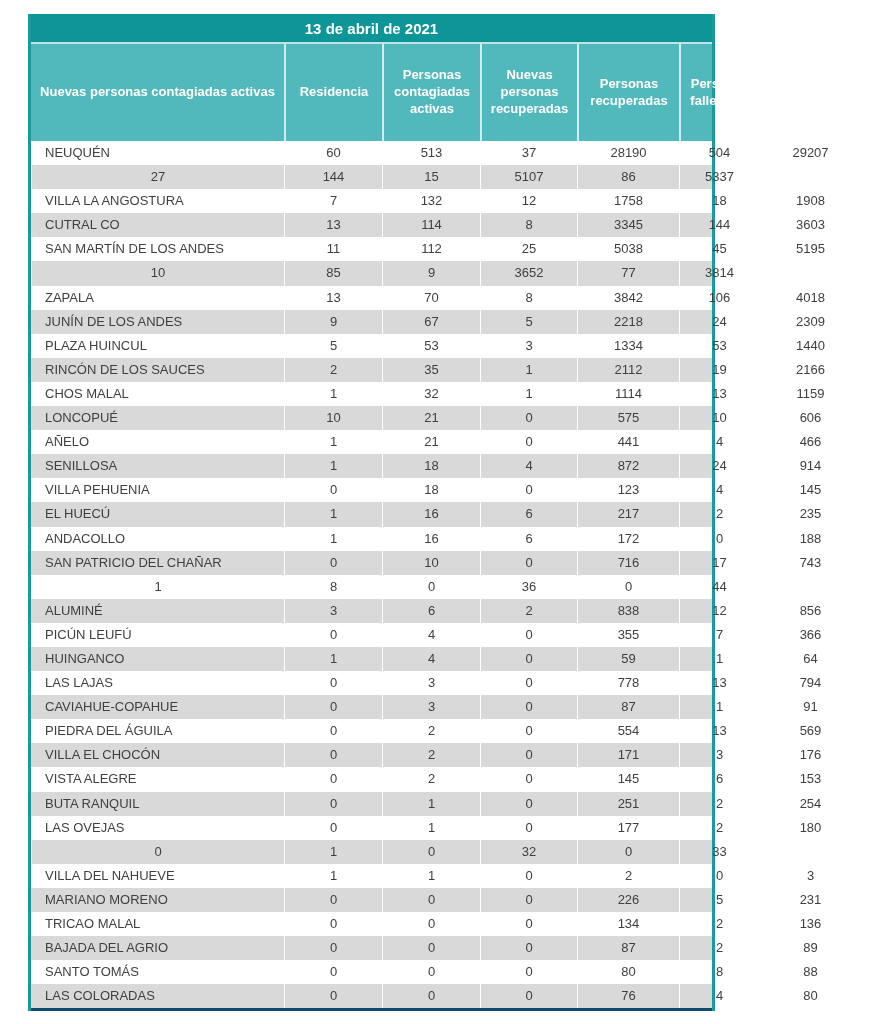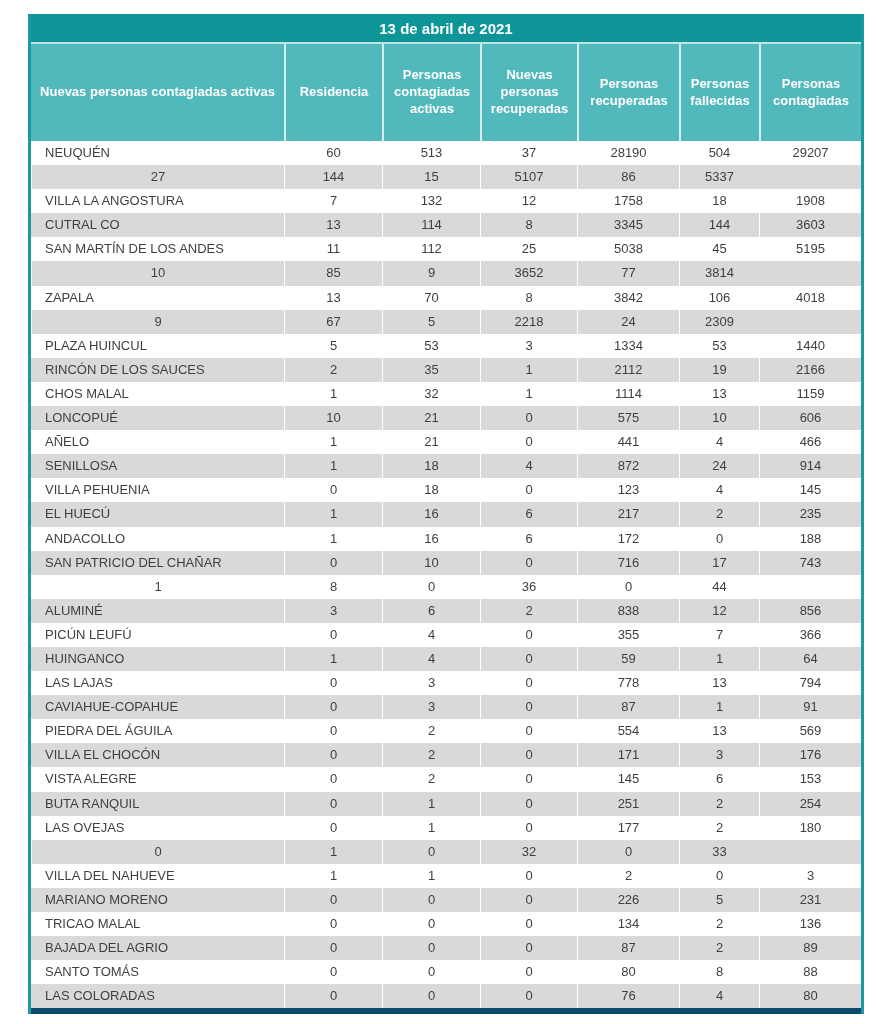--- a/index.html
+++ b/index.html
@@ -12,21 +12,21 @@
     position: relative;
     width: 876px;
     height: 1024px;
     background: #ffffff;
     overflow: hidden;
   }
   .table-wrap {
     position: absolute;
     left: 28px;
     top: 14px;
-    width: 836px;
+    width: 687px;
     box-sizing: border-box;
     border-left: 3px solid #199a9e;
     border-right: 3px solid #199a9e;
     background: #ffffff;
   }
   .title-bar {
     height: 30px;
     line-height: 30px;
     background: #0e9598;
     color: #ffffff;
@@ -78,21 +78,21 @@
   }
   .cell.name {
     border-left: none;
     padding-left: 14px;
     text-align: left;
   }
   .cell.num {
     text-align: center;
   }
   .tbody {
-    border-bottom: 6px solid #0c4a6e;
+    border-bottom: 3px solid #0c4a6e;
   }
 </style>
 </head>
 <body>
 
 <div class="page">
   <div class="table-wrap">
     <div class="title-bar">13 de abril de 2021</div>
     <div class="header-row" id="header-row">
         <div class="hcell">Nuevas personas contagiadas activas</div>
@@ -159,20 +159,21 @@
         <div class="row">
           <div class="cell name">ZAPALA</div>
           <div class="cell num">13</div>
           <div class="cell num">70</div>
           <div class="cell num">8</div>
           <div class="cell num">3842</div>
           <div class="cell num">106</div>
           <div class="cell num">4018</div>
         </div>
         <div class="row alt">
+          <div class="cell name">JUNÍN DE LOS ANDES</div>
           <div class="cell num">9</div>
           <div class="cell num">67</div>
           <div class="cell num">5</div>
           <div class="cell num">2218</div>
           <div class="cell num">24</div>
           <div class="cell num">2309</div>
         </div>
         <div class="row">
           <div class="cell name">PLAZA HUINCUL</div>
           <div class="cell num">5</div>

